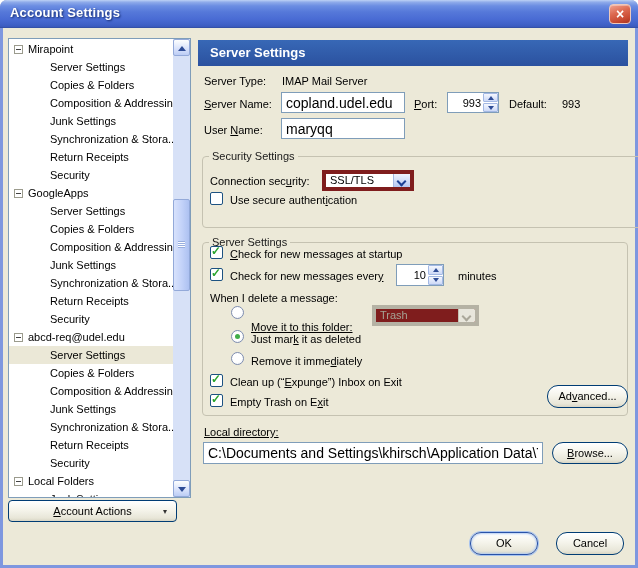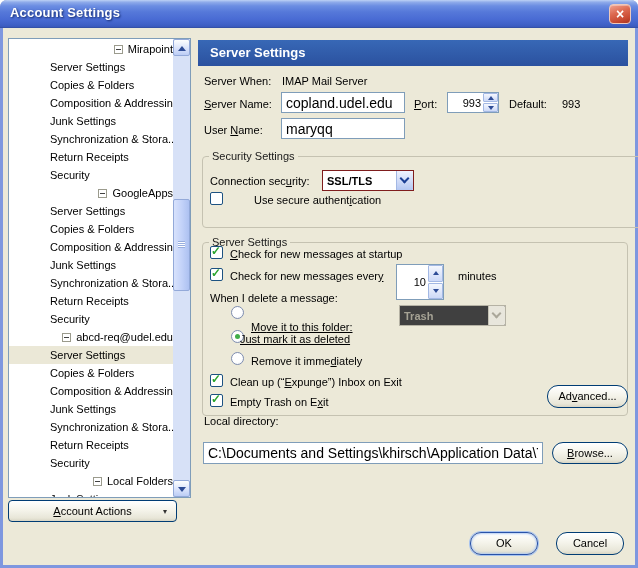--- a/index.html
+++ b/index.html
@@ -15,21 +15,21 @@
   .close-btn{position:absolute;right:7px;top:4px;width:22px;height:20px;box-sizing:border-box;
     border:1px solid #edc8bc;border-radius:4px;color:#fff;font-weight:bold;font-size:14px;line-height:18px;
     text-align:center;cursor:default;
     background:linear-gradient(160deg,#f0a492 0%,#dd6a52 40%,#c94a32 75%,#a93420 100%);
     box-shadow:inset 0 1px 0 rgba(255,255,255,.35);}
   
   .tree-box{position:absolute;left:8px;top:38px;width:183px;height:460px;background:#fff;
     border:1px solid #7f9db9;box-sizing:border-box;overflow:hidden;}
   #tree-rows{position:absolute;left:0;top:0;right:17px;bottom:0;padding-top:1px;overflow:hidden;}
   .trow{height:18px;display:flex;align-items:center;font-size:11px;color:#000;white-space:nowrap;overflow:hidden;}
-  .trow.acct{padding-left:5px;justify-content:flex-end;}
+  .trow.acct{padding-left:5px;}
   .trow.child{padding-left:41px;}
   .trow.selected{background:#ebe8d7;}
   .expander{width:9px;height:9px;box-sizing:border-box;border:1px solid #9b9b8d;background:#fff;
     position:relative;margin-right:5px;flex:none;}
   .expander::after{content:"";position:absolute;left:1px;top:3px;width:5px;height:1px;background:#424242;}
   .vscroll{position:absolute;right:0;top:0;bottom:0;width:17px;background:#d7e1f7;}
   .sb-btn{position:absolute;left:0;width:17px;height:17px;box-sizing:border-box;border:1px solid #93a9d9;border-radius:2px;
     background:linear-gradient(180deg,#fdfefe,#d7e1fb 60%,#bccdf5);}
   .sb-btn.up{top:0;}.sb-btn.down{bottom:0;}
   .arr{position:absolute;left:4px;width:0;height:0;border-left:4px solid transparent;border-right:4px solid transparent;}
@@ -52,53 +52,53 @@
   .b-cancel{left:556px;top:532px;width:68px;height:23px;line-height:21px;}
   
   .hdr{position:absolute;left:198px;top:40px;width:430px;height:26px;box-sizing:border-box;
     background:linear-gradient(180deg,#3868b6,#2b519f);color:#fff;font-weight:bold;font-size:13px;
     line-height:26px;padding-left:12px;}
   .lab{position:absolute;font-size:11px;color:#000;line-height:14px;white-space:nowrap;}
   .l-servertype{left:204px;top:74px;}  .v-servertype{left:282px;top:74px;}
   .l-servername{left:204px;top:97px;}  .l-port{left:414px;top:97px;text-align:center;}
   .l-default{left:509px;top:97px;}     .v-default{left:562px;top:97px;}
   .l-username{left:204px;top:123px;}
-  .l-connsec{left:210px;top:174px;}    .l-auth{left:230px;top:193px;margin-left:24px;}
+  .l-connsec{left:210px;top:174px;}    .l-auth{left:230px;top:193px;}
   .l-startup{left:230px;top:247px;}    .l-every{left:230px;top:269px;}
   .l-minutes{left:458px;top:269px;}    .l-delete{left:210px;top:291px;}
-  .l-move{left:251px;top:320px;text-decoration:underline;}       .l-mark{left:240px;top:332px;text-decoration:underline;}
+  .l-move{left:251px;top:320px;text-decoration:underline;}       .l-mark{left:251px;top:332px;}
   .l-remove{left:251px;top:354px;}     .l-clean{left:230px;top:375px;}
-  .l-empty{left:230px;top:395px;}      .l-localdir{left:204px;top:414px;}
+  .l-empty{left:230px;top:395px;}      .l-localdir{left:204px;top:425px;text-decoration:underline;}
   .xp-input{position:absolute;box-sizing:border-box;border:1px solid #7f9db9;background:#fff;
     font-family:inherit;font-size:14px;padding:2px 4px;color:#000;outline:none;}
   .i-servername{left:281px;top:92px;width:124px;height:21px;}
   .i-username{left:281px;top:118px;width:124px;height:21px;}
   .i-localdir{left:203px;top:442px;width:340px;height:22px;}
   .spin{position:absolute;box-sizing:border-box;border:1px solid #7f9db9;background:#fff;display:flex;}
   .s-port{left:447px;top:92px;width:52px;height:21px;}
-  .s-min{left:396px;top:264px;width:48px;height:36px;}
+  .s-min{left:396px;top:264px;width:48px;height:22px;}
   .spin input{flex:1;min-width:0;border:0;font-family:inherit;font-size:11px;text-align:right;
     padding:0 2px;background:transparent;outline:none;}
   .spin-btns{width:15px;display:flex;flex-direction:column;}
   .sp{flex:1;position:relative;box-sizing:border-box;border:1px solid #a3b8e4;border-radius:1px;
     background:linear-gradient(180deg,#f4f7fe,#cdd9f7);}
   .sp + .sp{margin-top:1px;}
   .sp::after{content:"";position:absolute;left:50%;top:50%;width:0;height:0;transform:translate(-50%,-50%);
     border-left:3px solid transparent;border-right:3px solid transparent;}
   .sp.up::after{border-bottom:4px solid #2e4c96;}
   .sp.down::after{border-top:4px solid #2e4c96;}
-  .combo{position:absolute;box-sizing:border-box;border:1px solid #7f1d1d;background:#fff;display:flex;align-items:center;font-weight:bold;}
+  .combo{position:absolute;box-sizing:border-box;border:4px solid #7f1d1d;background:#fff;display:flex;}
   .c-ssl{left:322px;top:170px;width:92px;height:21px;}
   .c-trash{left:372px;top:305px;width:107px;height:21px;}
   .combo .ctext{flex:1;font-size:11px;padding-left:4px;white-space:nowrap;overflow:hidden;}
   .combo .cbtn{width:17px;height:100%;position:relative;box-sizing:border-box;border-left:1px solid #a3b8e4;
     border-radius:0 1px 1px 0;background:linear-gradient(180deg,#eef3fe,#cdd9f7 60%,#b4c7f2);}
   .chev{position:absolute;left:4px;top:4px;width:5px;height:5px;border-right:2px solid #1b3f94;
     border-bottom:2px solid #1b3f94;transform:rotate(45deg);}
-  .combo.disabled{border-color:#b5b2a4;background:#404040;margin-left:27px;}
+  .combo.disabled{border-color:#b5b2a4;background:#7f1d1d;}
   .combo.disabled .ctext{color:#a5a294;}
   .combo.disabled .cbtn{background:#e8e6dc;border-left-color:#c5c2b4;}
   .combo.disabled .chev{border-color:#aaa79a;}
   .cb{position:absolute;width:13px;height:13px;box-sizing:border-box;background:#fff;
     border:1px solid #1d5281;border-radius:2px;}
   .cb.on::after{content:"✓";position:absolute;left:0;top:-2px;font-size:12px;font-weight:bold;
     color:#2ba52e;line-height:13px;}
   .k-auth{left:210px;top:192px;}  .k-startup{left:210px;top:246px;}  .k-every{left:210px;top:268px;}
   .k-clean{left:210px;top:374px;} .k-empty{left:210px;top:394px;}
   .rd{position:absolute;width:13px;height:13px;box-sizing:border-box;border:1px solid #7e8db0;border-radius:50%;
@@ -221,21 +221,21 @@
 
   <div class="xp-btn account-actions">
     <span><u>A</u>ccount Actions</span>
     <span class="caret">▾</span>
   </div>
 
   <div class="hdr">
     <span>Server Settings</span>
   </div>
 
-  <span class="lab l-servertype">Server When:</span>
+  <span class="lab l-servertype">Server Type:</span>
   <span class="lab v-servertype">IMAP Mail Server</span>
 
   <span class="lab l-servername"><u>S</u>erver Name:</span>
   <input class="xp-input i-servername" value="copland.udel.edu" style="">
   <span class="lab l-port"><u>P</u>ort:</span>
   <div class="spin s-port">
     <input value="993" style="">
     <div class="spin-btns">
       <div class="sp up"></div>
       <div class="sp down"></div>

